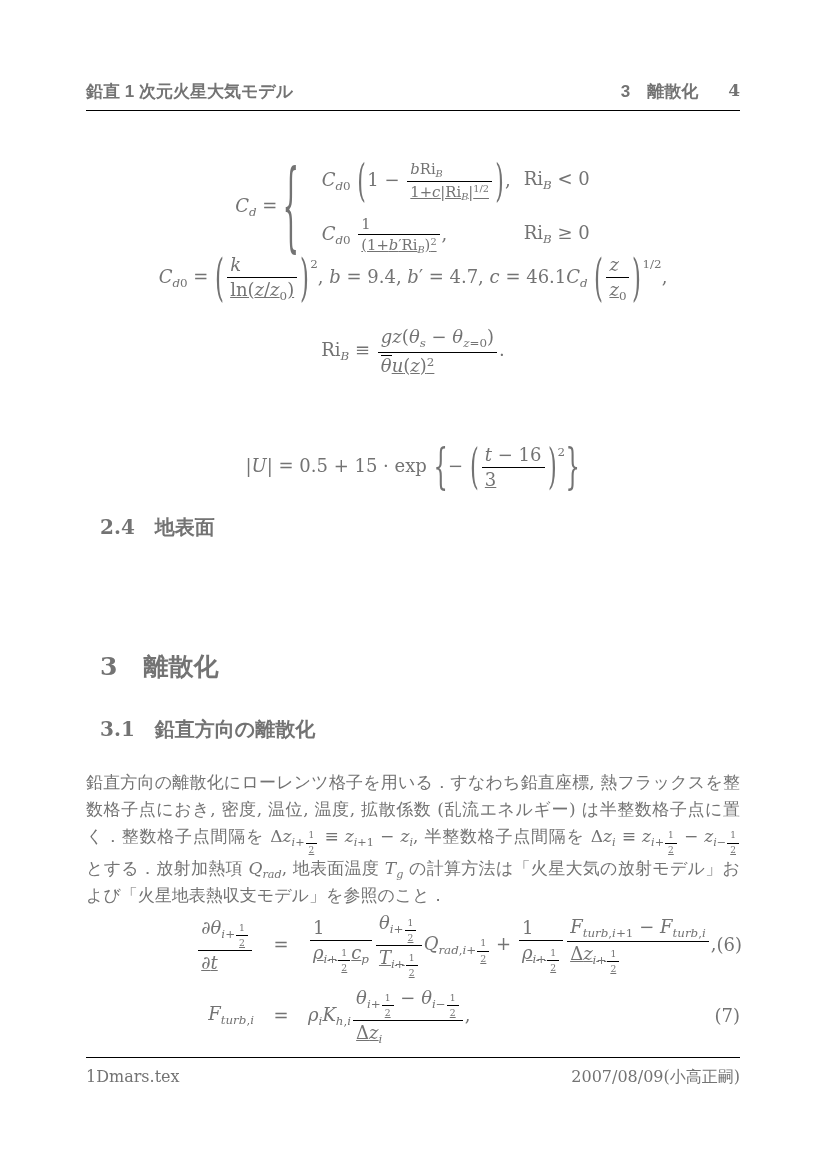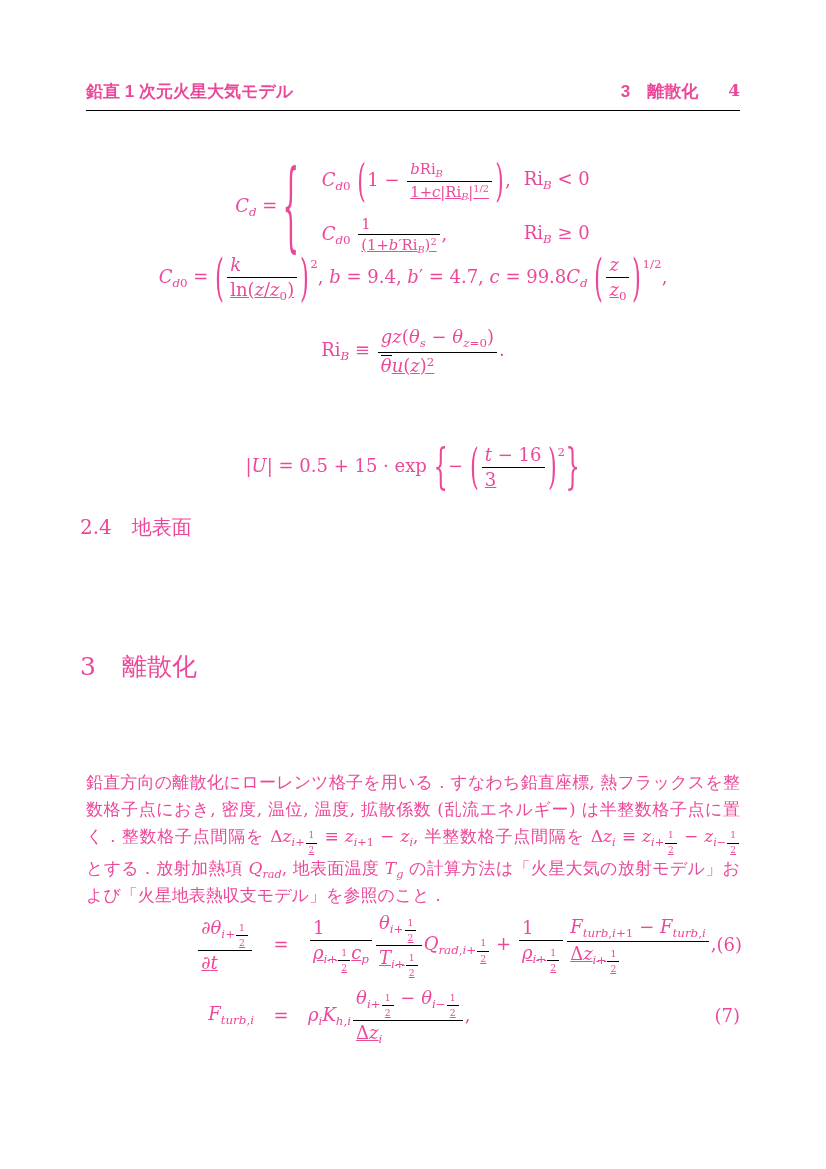--- a/index.html
+++ b/index.html
@@ -1,30 +1,30 @@
 <!DOCTYPE html>
 <html><head>
 <meta charset="utf-8">
 <style>
   html,body{margin:0;padding:0;background:#e8e8e8;}
-  .page{position:relative;width:826px;height:1169px;background:#ffffff;color:#ec4899;
+  .page{position:relative;width:826px;height:1169px;background:#ffffff;color:#737373;
         font-family:"DejaVu Serif","Liberation Serif",serif;overflow:hidden;}
   
   .header{position:absolute;top:80px;left:86px;right:86px;display:flex;
           justify-content:space-between;align-items:flex-end;
           border-bottom:1.6px solid #000;padding-bottom:7px;font-size:17px;font-weight:bold;}
   .h-title{font-family:"Liberation Sans","DejaVu Sans",sans-serif;}
   .h-right{display:flex;gap:30px;}
   .h-sec{font-family:"Liberation Sans","DejaVu Sans",sans-serif;}
   .h-page{font-family:"DejaVu Serif",serif;}
   .footer{position:absolute;top:1057px;left:86px;right:86px;border-top:1.6px solid #000;
           padding-top:9px;display:flex;justify-content:space-between;font-size:16px;}
   
   .para{position:absolute;left:86px;right:86px;font-size:17px;line-height:27px;text-align:justify;}
-  .hsec{position:absolute;left:80px;font-weight:normal;white-space:nowrap;}
+  .hsec{position:absolute;left:100px;font-weight:bold;white-space:nowrap;}
   .hsec .hnum{font-family:"DejaVu Serif",serif;}
   .hsec .htitle{font-family:"Liberation Sans","DejaVu Sans",sans-serif;}
   .h-sub{font-size:20px;}
   .h-sub .hnum{margin-right:20px;}
   .h-top{font-size:25px;}
   .h-top .hnum{margin-right:26px;}
   
   .eq{position:absolute;left:86px;right:86px;text-align:center;font-size:18px;
       line-height:1;white-space:nowrap;}
   .m-i{font-style:italic;}
@@ -79,21 +79,21 @@
           <span class="m-case-c"><span class="m-r">Ri</span><sub class="m-sb"><span class="m-i">B</span></sub><span class="m-r"> &lt; 0</span></span>
           <span class="m-case-e"><span class="m-i">C</span><sub class="m-sb"><span class="m-i">d</span><span class="m-r">0</span></sub><span class="m-r"> </span><span class="m-frac"><span class="m-num"><span class="m-r">1</span></span><span class="m-den"><span class="m-r">(1+</span><span class="m-i">b</span><span class="m-r">′Ri</span><sub class="m-sb"><span class="m-i">B</span></sub><span class="m-r">)</span><sup class="m-sp"><span class="m-r">2</span></sup></span></span><span class="m-r">,</span></span>
           <span class="m-case-c"><span class="m-r">Ri</span><sub class="m-sb"><span class="m-i">B</span></sub><span class="m-r"> ≥ 0</span></span>
         </span>
       </span></div>
 
   <div class="eq" style="top:254px"><span class="m-i">C</span><sub class="m-sb"><span class="m-i">d</span><span class="m-r">0</span></sub><span class="m-r"> = </span><span class="m-big-group">
         <span class="m-big" style="transform: scaleX(1.274) scaleY(2.827);">(</span>
         <span class="m-row"><span class="m-frac"><span class="m-num"><span class="m-i">k</span></span><span class="m-den"><span class="m-r">ln(</span><span class="m-i">z</span><span class="m-r">/</span><span class="m-i">z</span><sub class="m-sb"><span class="m-r">0</span></sub><span class="m-r">)</span></span></span></span>
         <span class="m-big" style="transform: scaleX(1.274) scaleY(2.827);">)</span>
-      </span><sup class="m-sp m-hi"><span class="m-r">2</span></sup><span class="m-r">, </span><span class="m-i">b</span><span class="m-r"> = 9.4, </span><span class="m-i">b</span><span class="m-r">′ = 4.7, </span><span class="m-i">c</span><span class="m-r"> = 99.8</span><span class="m-i">C</span><sub class="m-sb"><span class="m-i">d</span></sub><span class="m-r"> </span><span class="m-big-group">
+      </span><sup class="m-sp m-hi"><span class="m-r">2</span></sup><span class="m-r">, </span><span class="m-i">b</span><span class="m-r"> = 9.4, </span><span class="m-i">b</span><span class="m-r">′ = 4.7, </span><span class="m-i">c</span><span class="m-r"> = 46.1</span><span class="m-i">C</span><sub class="m-sb"><span class="m-i">d</span></sub><span class="m-r"> </span><span class="m-big-group">
         <span class="m-big" style="transform: scaleX(1.274) scaleY(2.827);">(</span>
         <span class="m-row"><span class="m-frac"><span class="m-num"><span class="m-i">z</span></span><span class="m-den"><span class="m-i">z</span><sub class="m-sb"><span class="m-r">0</span></sub></span></span></span>
         <span class="m-big" style="transform: scaleX(1.274) scaleY(2.827);">)</span>
       </span><sup class="m-sp m-hi"><span class="m-r">1/2</span></sup><span class="m-r">,</span></div>
 
   <div class="eq" style="top:326px"><span class="m-r">Ri</span><sub class="m-sb"><span class="m-i">B</span></sub><span class="m-r"> ≡ </span><span class="m-frac"><span class="m-num"><span class="m-i">g</span><span class="m-i">z</span><span class="m-r">(</span><span class="m-i">θ</span><sub class="m-sb"><span class="m-i">s</span></sub><span class="m-r"> − </span><span class="m-i">θ</span><sub class="m-sb"><span class="m-i">z</span><span class="m-r">=0</span></sub><span class="m-r">)</span></span><span class="m-den"><span class="m-ov"><span class="m-i">θ</span></span><span class="m-i">u</span><span class="m-r">(</span><span class="m-i">z</span><span class="m-r">)</span><sup class="m-sp"><span class="m-r">2</span></sup></span></span><span class="m-r">.</span></div>
 
 
   <div class="eq" style="top:444px"><span class="m-r">|</span><span class="m-i">U</span><span class="m-r">| = 0.5 + 15 · exp </span><span class="m-big-group">
         <span class="m-big" style="transform: scaleX(1.256) scaleY(2.709);">{</span>
@@ -107,32 +107,39 @@
 
   <div class="hsec h-sub" style="top:514px">
     <span class="hnum">2.4</span><span class="htitle">地表面</span>
   </div>
 
 
   <div class="hsec h-top" style="top:650px">
     <span class="hnum">3</span><span class="htitle">離散化</span>
   </div>
 
+  <div class="hsec h-sub" style="top:716px">
+    <span class="hnum">3.1</span><span class="htitle">鉛直方向の離散化</span>
+  </div>
 
   <p class="para" style="top:752px">鉛直方向の離散化にローレンツ格子を用いる．すなわち鉛直座標, 熱フラックスを整数格子点におき, 密度, 温位, 温度, 拡散係数 (乱流エネルギー) は半整数格子点に置く．整数格子点間隔を <span class="inline-math"><span class="m-r">Δ</span><span class="m-i">z</span><sub class="m-sb"><span class="m-i">i</span><span class="m-r">+</span><span class="m-frac"><span class="m-num"><span class="m-r">1</span></span><span class="m-den"><span class="m-r">2</span></span></span></sub><span class="m-r"> ≡ </span><span class="m-i">z</span><sub class="m-sb"><span class="m-i">i</span><span class="m-r">+1</span></sub><span class="m-r"> − </span><span class="m-i">z</span><sub class="m-sb"><span class="m-i">i</span></sub><span class="m-r">,</span></span> 半整数格子点間隔を <span class="inline-math"><span class="m-r">Δ</span><span class="m-i">z</span><sub class="m-sb"><span class="m-i">i</span></sub><span class="m-r"> ≡ </span><span class="m-i">z</span><sub class="m-sb"><span class="m-i">i</span><span class="m-r">+</span><span class="m-frac"><span class="m-num"><span class="m-r">1</span></span><span class="m-den"><span class="m-r">2</span></span></span></sub><span class="m-r"> − </span><span class="m-i">z</span><sub class="m-sb"><span class="m-i">i</span><span class="m-r">−</span><span class="m-frac"><span class="m-num"><span class="m-r">1</span></span><span class="m-den"><span class="m-r">2</span></span></span></sub></span> とする．放射加熱項 <span class="inline-math"><span class="m-i">Q</span><sub class="m-sb"><span class="m-i">rad</span></sub><span class="m-r">,</span></span> 地表面温度 <span class="inline-math"><span class="m-i">T</span><sub class="m-sb"><span class="m-i">g</span></sub></span> の計算方法は「火星大気の放射モデル」および「火星地表熱収支モデル」を参照のこと．</p>
 
   <div class="eqnarray" style="top:912px">
       <div class="eqn-row">
         <span class="eqn-lhs"><span class="m-frac"><span class="m-num"><span class="m-r">∂</span><span class="m-i">θ</span><sub class="m-sb"><span class="m-i">i</span><span class="m-r">+</span><span class="m-frac"><span class="m-num"><span class="m-r">1</span></span><span class="m-den"><span class="m-r">2</span></span></span></sub></span><span class="m-den"><span class="m-r">∂</span><span class="m-i">t</span></span></span></span>
         <span class="eqn-rel">=</span>
         <span class="eqn-rhs"><span class="m-frac"><span class="m-num"><span class="m-r">1</span></span><span class="m-den"><span class="m-i">ρ</span><sub class="m-sb"><span class="m-i">i</span><span class="m-r">+</span><span class="m-frac"><span class="m-num"><span class="m-r">1</span></span><span class="m-den"><span class="m-r">2</span></span></span></sub><span class="m-i">c</span><sub class="m-sb"><span class="m-i">p</span></sub></span></span><span class="m-frac"><span class="m-num"><span class="m-i">θ</span><sub class="m-sb"><span class="m-i">i</span><span class="m-r">+</span><span class="m-frac"><span class="m-num"><span class="m-r">1</span></span><span class="m-den"><span class="m-r">2</span></span></span></sub></span><span class="m-den"><span class="m-i">T</span><sub class="m-sb"><span class="m-i">i</span><span class="m-r">+</span><span class="m-frac"><span class="m-num"><span class="m-r">1</span></span><span class="m-den"><span class="m-r">2</span></span></span></sub></span></span><span class="m-i">Q</span><sub class="m-sb"><span class="m-i">rad</span><span class="m-r">,</span><span class="m-i">i</span><span class="m-r">+</span><span class="m-frac"><span class="m-num"><span class="m-r">1</span></span><span class="m-den"><span class="m-r">2</span></span></span></sub><span class="m-r"> + </span><span class="m-frac"><span class="m-num"><span class="m-r">1</span></span><span class="m-den"><span class="m-i">ρ</span><sub class="m-sb"><span class="m-i">i</span><span class="m-r">+</span><span class="m-frac"><span class="m-num"><span class="m-r">1</span></span><span class="m-den"><span class="m-r">2</span></span></span></sub></span></span><span class="m-frac"><span class="m-num"><span class="m-i">F</span><sub class="m-sb"><span class="m-i">turb</span><span class="m-r">,</span><span class="m-i">i</span><span class="m-r">+1</span></sub><span class="m-r"> − </span><span class="m-i">F</span><sub class="m-sb"><span class="m-i">turb</span><span class="m-r">,</span><span class="m-i">i</span></sub></span><span class="m-den"><span class="m-r">Δ</span><span class="m-i">z</span><sub class="m-sb"><span class="m-i">i</span><span class="m-r">+</span><span class="m-frac"><span class="m-num"><span class="m-r">1</span></span><span class="m-den"><span class="m-r">2</span></span></span></sub></span></span><span class="m-r">,</span></span>
         <span class="eqn-tag">(6)</span>
       </div>
       <div class="eqn-row">
         <span class="eqn-lhs"><span class="m-i">F</span><sub class="m-sb"><span class="m-i">turb</span><span class="m-r">,</span><span class="m-i">i</span></sub></span>
         <span class="eqn-rel">=</span>
         <span class="eqn-rhs"><span class="m-i">ρ</span><sub class="m-sb"><span class="m-i">i</span></sub><span class="m-i">K</span><sub class="m-sb"><span class="m-i">h</span><span class="m-r">,</span><span class="m-i">i</span></sub><span class="m-frac"><span class="m-num"><span class="m-i">θ</span><sub class="m-sb"><span class="m-i">i</span><span class="m-r">+</span><span class="m-frac"><span class="m-num"><span class="m-r">1</span></span><span class="m-den"><span class="m-r">2</span></span></span></sub><span class="m-r"> − </span><span class="m-i">θ</span><sub class="m-sb"><span class="m-i">i</span><span class="m-r">−</span><span class="m-frac"><span class="m-num"><span class="m-r">1</span></span><span class="m-den"><span class="m-r">2</span></span></span></sub></span><span class="m-den"><span class="m-r">Δ</span><span class="m-i">z</span><sub class="m-sb"><span class="m-i">i</span></sub></span></span><span class="m-r">,</span></span>
         <span class="eqn-tag">(7)</span>
       </div>
     </div>
 
+  <div class="footer">
+    <span>1Dmars.tex</span>
+    <span>2007/08/09(小高正嗣)</span>
+  </div>
 
 </div>
 
 </body></html>

